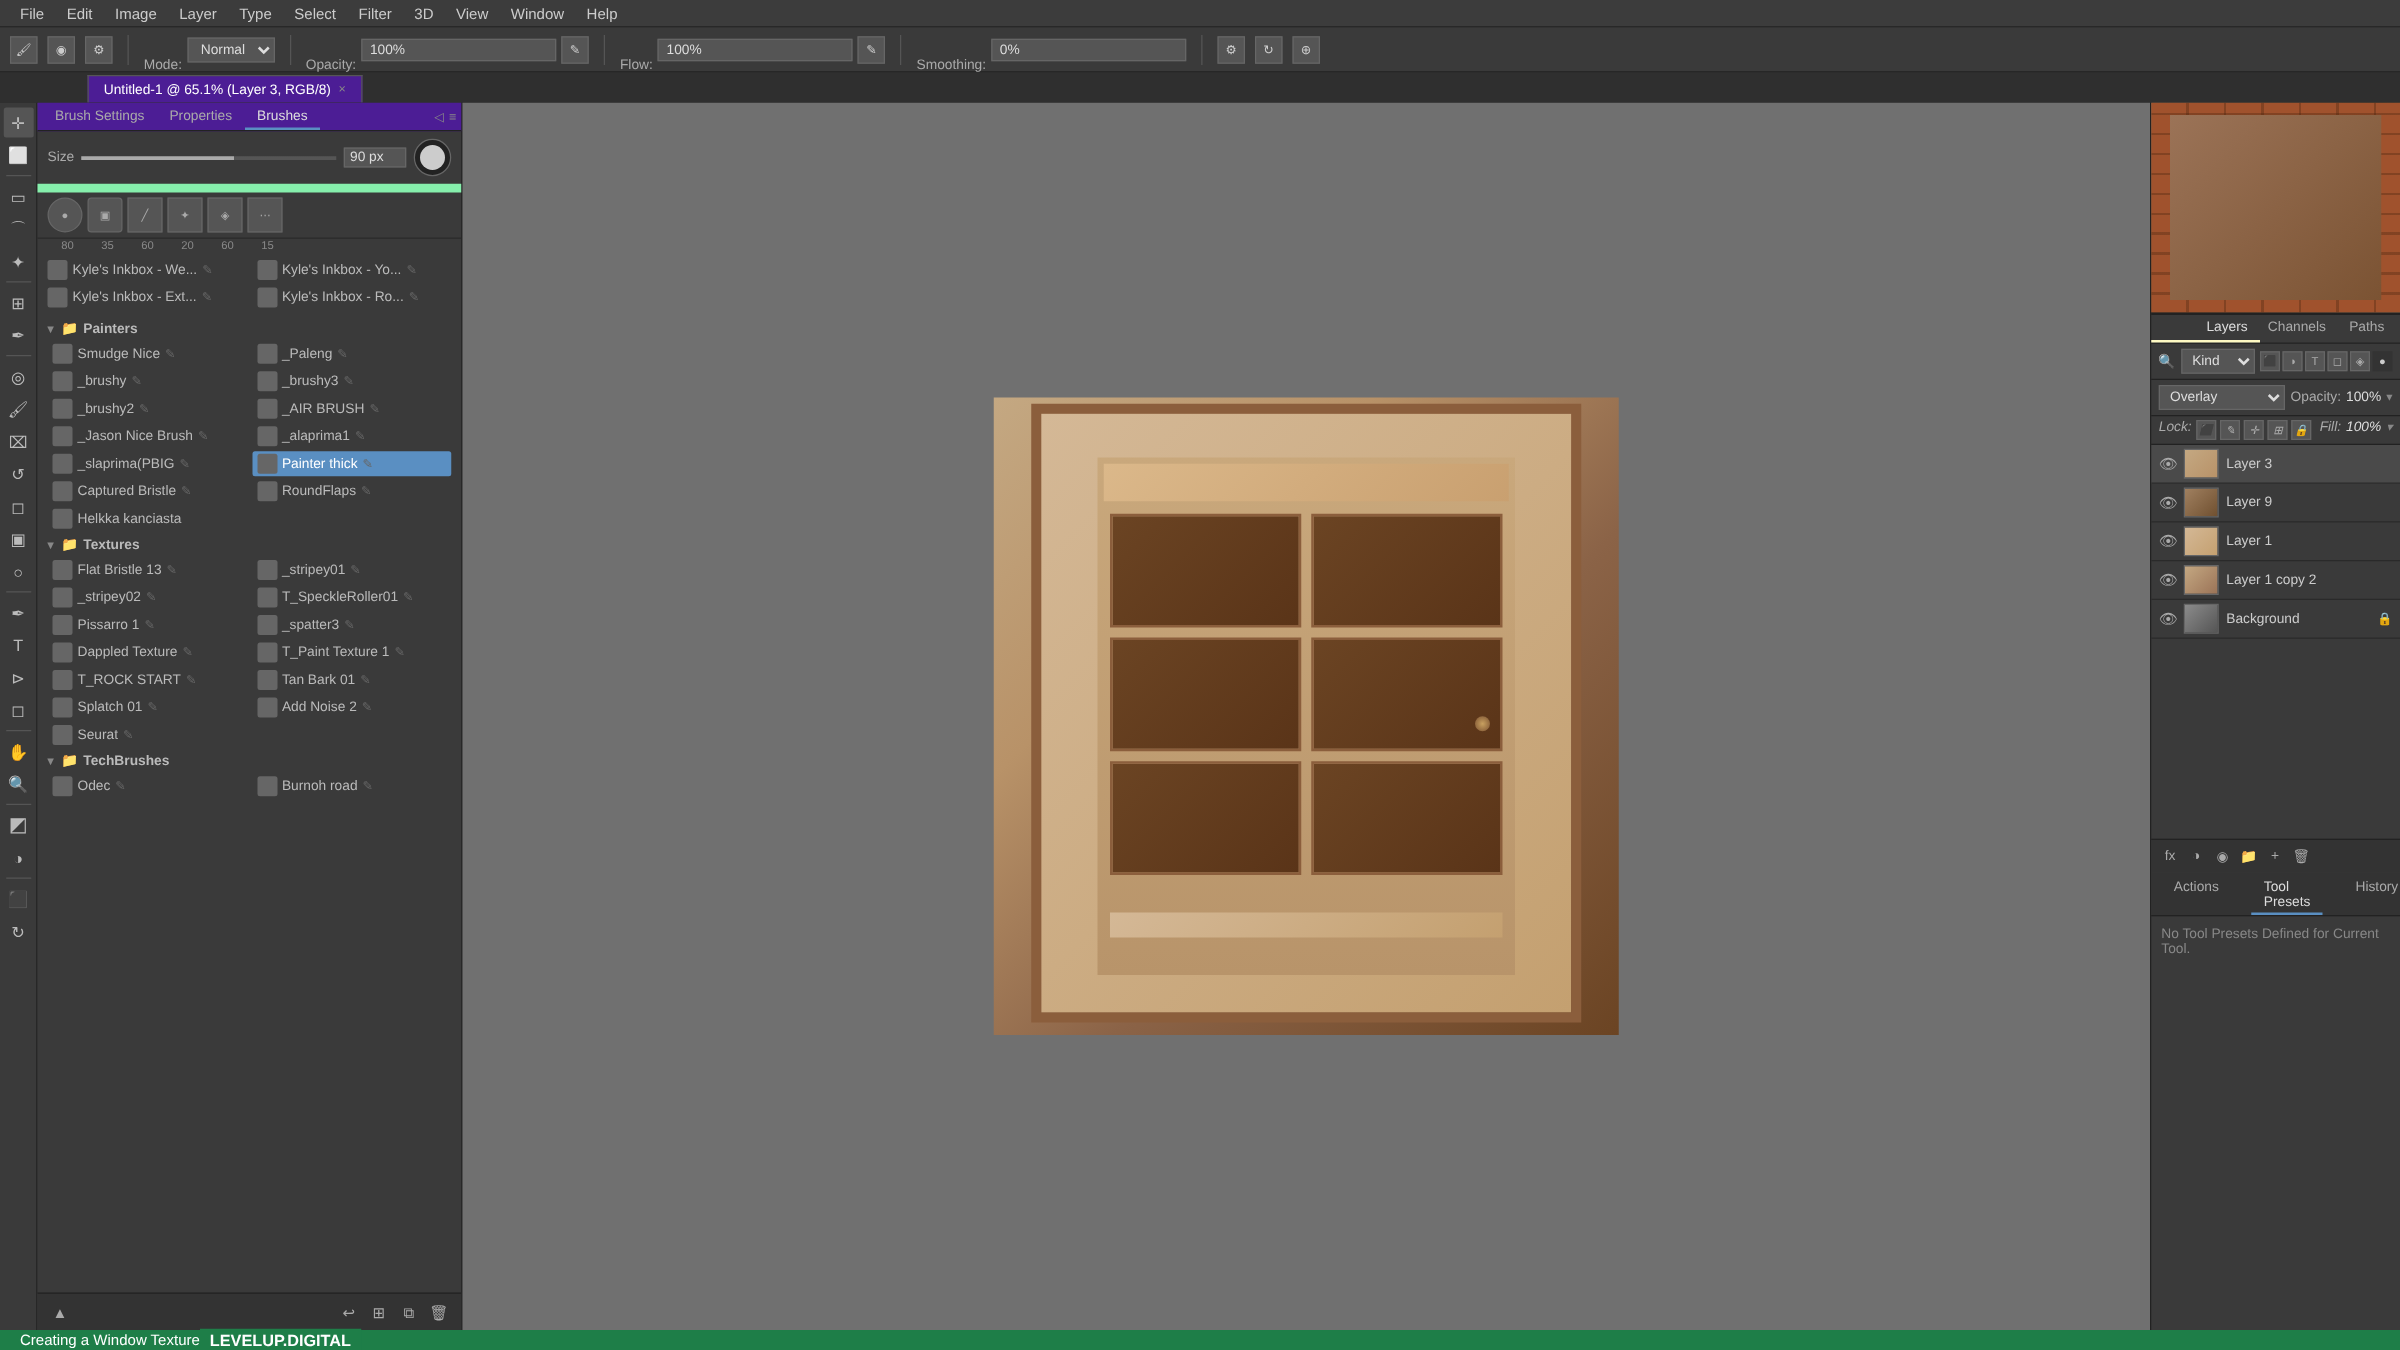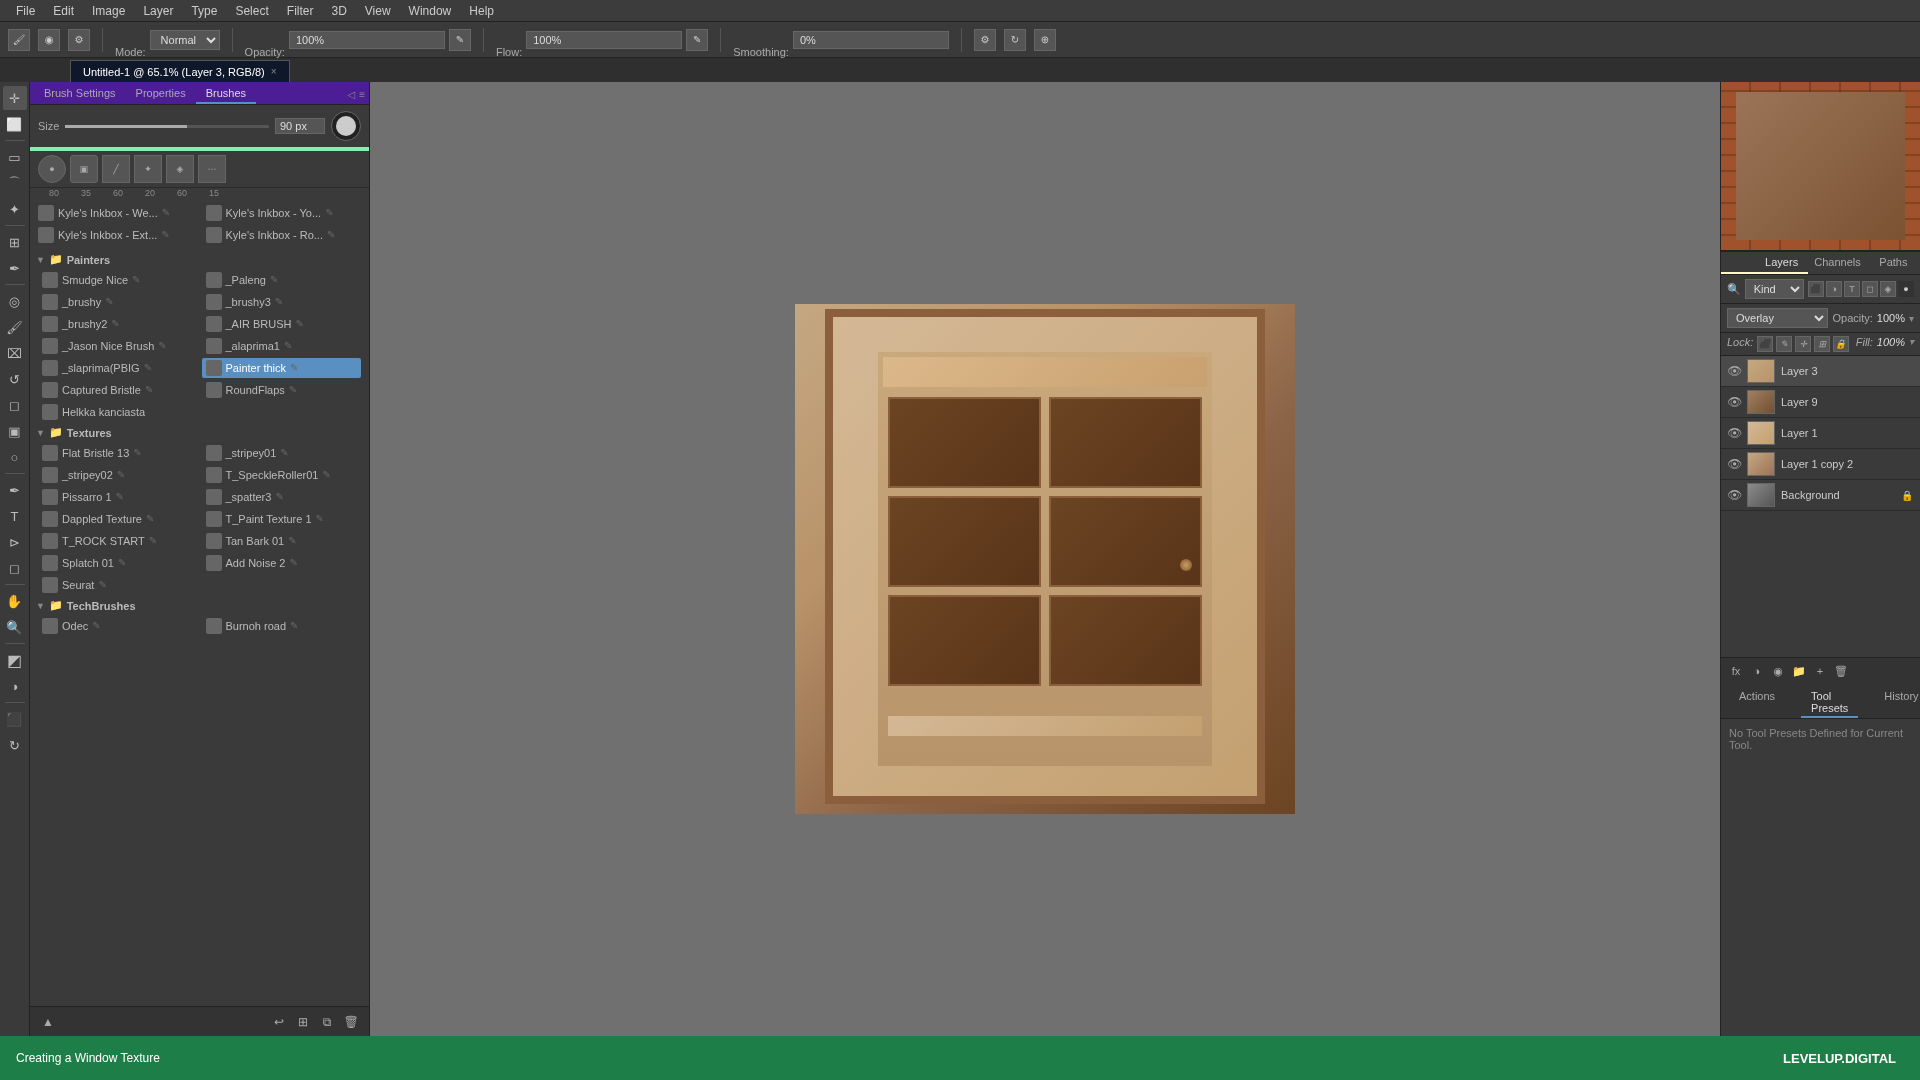--- a/index.html
+++ b/index.html
@@ -97,21 +97,21 @@
       padding: 2px 12px;
       font-size: 11px;
       color: #ccc;
       cursor: pointer;
       display: flex;
       align-items: center;
       gap: 6px;
       height: 22px;
     }
     .tab.active {
-      background: #0f172a;
+      background: #4c1d95;
       color: #fff;
     }
     .tab-close {
       color: #888;
       font-size: 10px;
       cursor: pointer;
     }
 
     
     #main-area {
@@ -183,21 +183,21 @@
       align-items: center;
       gap: 4px;
       color: #888;
       font-size: 10px;
     }
     #brush-size-row {
       display: flex;
       align-items: center;
       padding: 6px 8px;
       gap: 6px;
-      border-bottom: 4px solid #86efac;
+      border-bottom: 7px solid #86efac;
     }
     .brush-size-label { color: #aaa; font-size: 11px; }
     .brush-size-input {
       background: #555;
       border: 1px solid #666;
       color: #ddd;
       width: 50px;
       padding: 1px 4px;
       font-size: 11px;
     }
@@ -638,26 +638,25 @@
       padding: 8px;
       display: flex;
       align-items: flex-start;
       justify-content: center;
       color: #888;
       font-size: 11px;
     }
 
     
     #status-bar {
-      height: 44px;
+      height: 16px;
       background: #1e7e48;
       display: flex;
       align-items: center;
       padding: 0 16px;
-      justify-content: space-between;
       flex-shrink: 0;
     }
     .status-text {
       color: #fff;
       font-size: 12px;
       font-weight: 500;
     }
     .levelup-brand {
       color: #fff;
       font-size: 13px;

